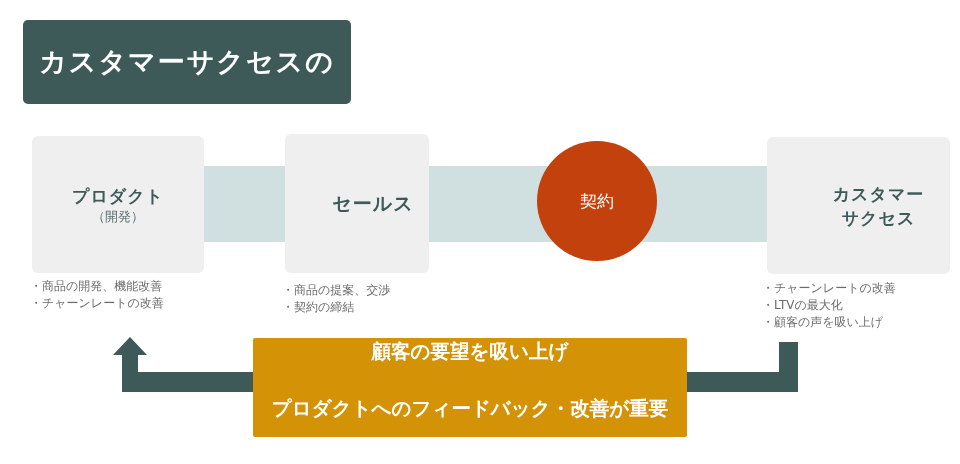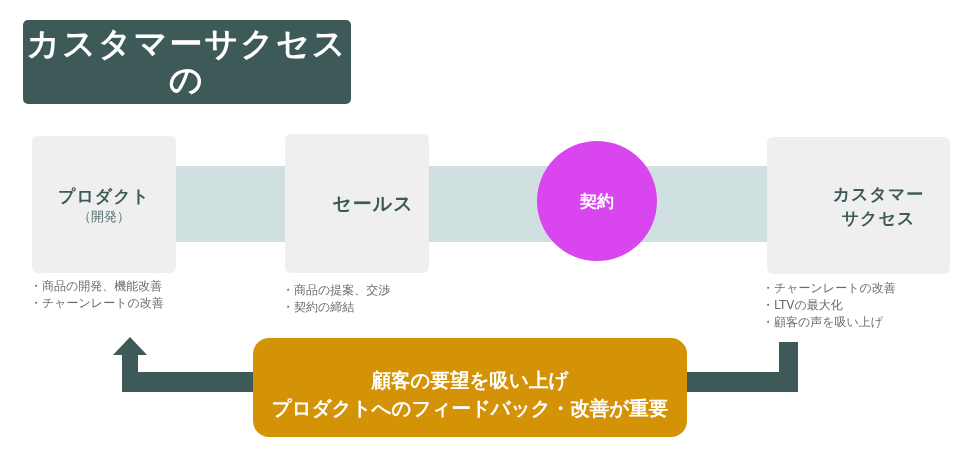--- a/index.html
+++ b/index.html
@@ -1,47 +1,47 @@
 <!DOCTYPE html>
 <html><head>
 <meta charset="utf-8">
 <style>
   html,body{margin:0;padding:0;background:#ffffff;}
   body{width:960px;height:464px;position:relative;overflow:hidden;
        font-family:"DejaVu Sans","Liberation Sans",sans-serif;}
   .abs{position:absolute;}
   .title{left:23px;top:20px;width:328px;height:84px;background:#3d5a59;border-radius:5px;
-         color:#ffffff;font-weight:bold;font-size:33px;line-height:36px;text-align:center;
+         color:#ffffff;font-weight:bold;font-size:27px;line-height:36px;text-align:center;
          display:flex;flex-direction:column;justify-content:center;letter-spacing:2px;}
   .band{left:170px;top:166px;width:742px;height:76px;background:#d0dfdf;}
   .box{background:#efefef;border-radius:6px;display:flex;flex-direction:column;
        align-items:center;justify-content:center;text-align:center;color:#3d5a59;}
   .box .h{font-weight:bold;font-size:17px;line-height:24px;letter-spacing:1px;}
   .box .sub{font-size:13px;color:#5a6e6e;line-height:18px;}
   .box .h2{font-weight:bold;font-size:19px;letter-spacing:1px;margin-left:32px;}
-  .circle{left:537px;top:141px;width:120px;height:120px;border-radius:50%;background:#d946ef;
-          color:#ffffff;font-weight:bold;font-size:17px;display:flex;align-items:center;justify-content:center;}
+  .circle{left:537px;top:141px;width:120px;height:120px;border-radius:50%;background:#c2410c;
+          color:#ffffff;font-weight:normal;font-size:17px;display:flex;align-items:center;justify-content:center;}
   .bullets{font-size:12px;color:#6b6b6b;line-height:17px;white-space:nowrap;}
-  .orange{left:253px;top:338px;width:434px;height:99px;background:#d49307;border-radius:16px;
+  .orange{left:253px;top:338px;width:434px;height:99px;background:#d49307;border-radius:2px;
           color:#ffffff;font-weight:bold;font-size:19.5px;line-height:28px;text-align:center;
-          display:flex;flex-direction:column;justify-content:flex-end;padding-bottom:14px;box-sizing:border-box;}
+          display:flex;flex-direction:column;justify-content:space-between;padding-bottom:14px;box-sizing:border-box;}
 </style>
 </head>
 <body>
 
 <div class="abs title">
   <div>カスタマーサクセスの</div>
 </div>
 
 <div class="abs band"></div>
 <svg class="abs" style="left:910px;top:166px;" width="40" height="76">
   <polygon points="0,0 36,38 0,76" fill="#d0dfdf"></polygon>
 </svg>
 
-<div class="abs box" style="left:32px;top:136px;width:144px;height:137px;">
+<div class="abs box" style="left:32px;top:136px;width:172px;height:137px;">
   <div class="h">プロダクト</div>
   <div class="sub">（開発）</div>
 </div>
 <div class="abs bullets" style="left:30px;top:278px;">
   <div>・商品の開発、機能改善</div>
   <div>・チャーンレートの改善</div>
 </div>
 
 <div class="abs box" style="left:285px;top:134px;width:144px;height:139px;">
   <div class="h2">セールス</div>

